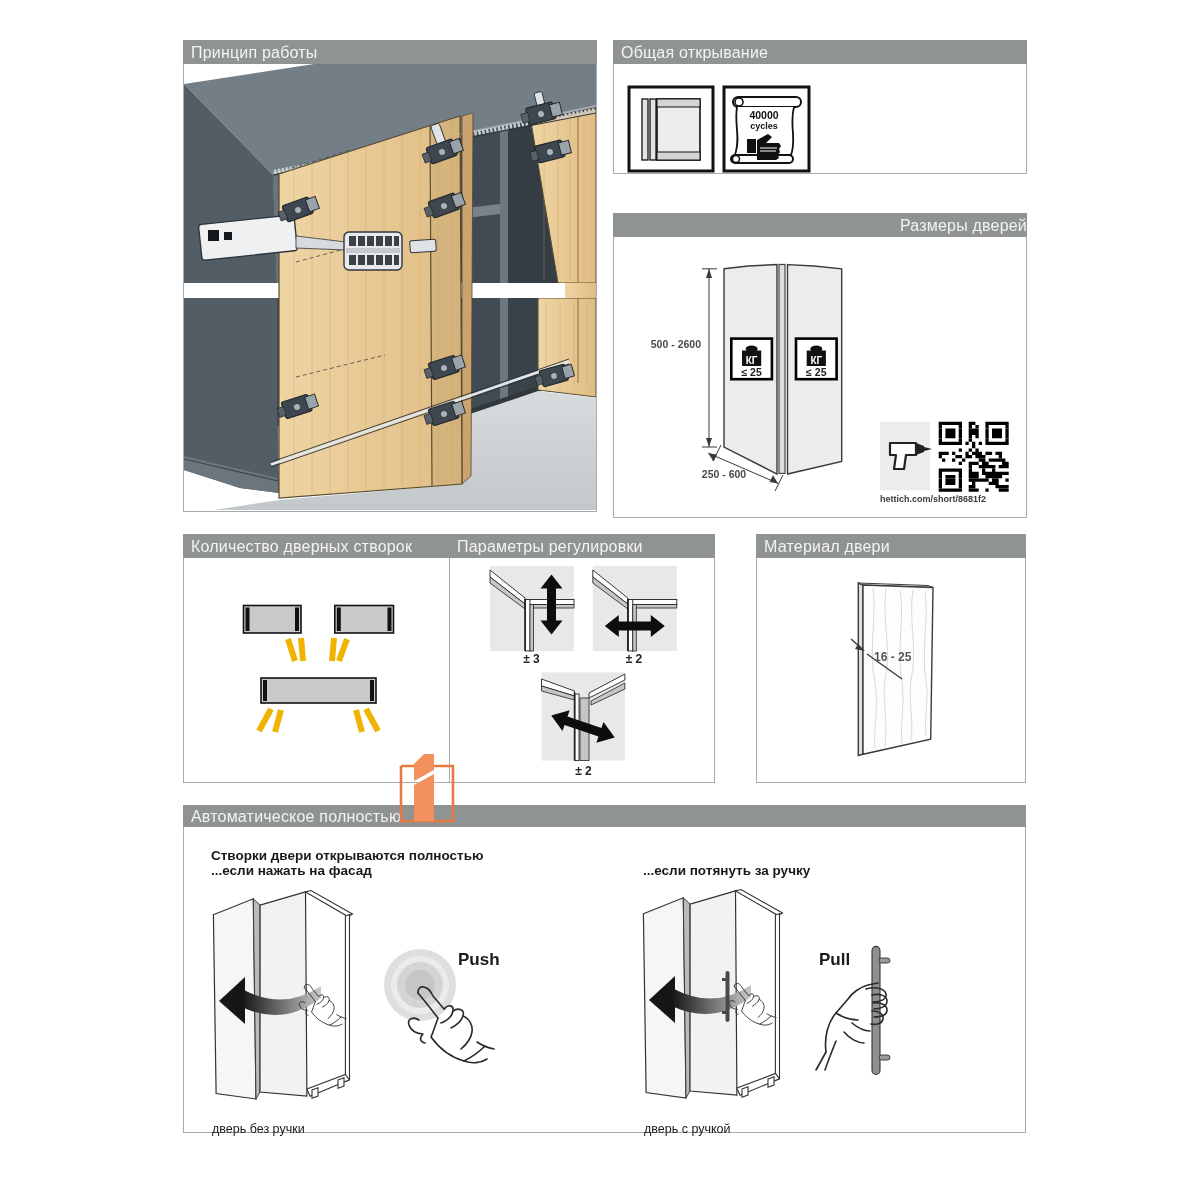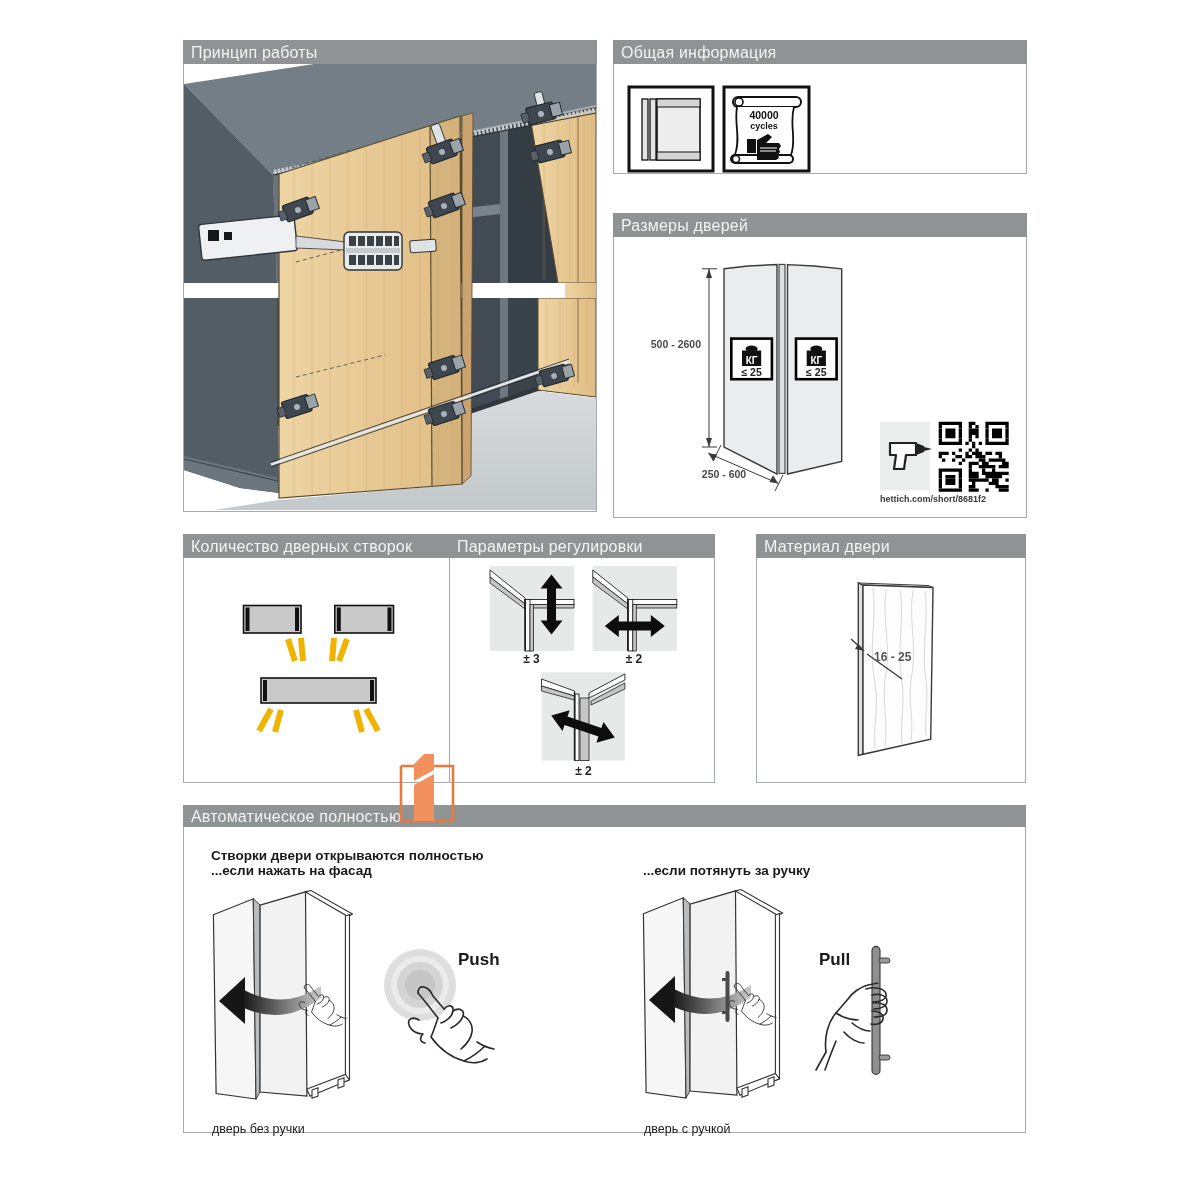--- a/index.html
+++ b/index.html
@@ -162,21 +162,21 @@
 <use href="#hg" transform="translate(260,304) rotate(-18) scale(1.15)"></use>
 
 <use href="#hg" transform="translate(260,350) rotate(-18) scale(1.15)"></use>
 
 <use href="#hg" transform="translate(370,312) rotate(-16) scale(1.1)"></use>
 </svg>
 </div>
 </div>
 
 <div class="sec" style="left:613px;top:40px;width:414px;">
-<div class="hd">Общая информация</div>
+<div class="hd">Общая открывание</div>
 <div class="bd" style="height:110px;">
 <svg width="412" height="129" viewBox="0 0 412 129">
 
 <g>
 <rect x="15" y="23" width="84" height="84" fill="#fff" stroke="#111" stroke-width="3"></rect>
 <rect x="28" y="35" width="6" height="61" fill="#e4e4e4" stroke="#111" stroke-width="1.3"></rect>
 <rect x="36" y="35" width="6" height="61" fill="#e4e4e4" stroke="#111" stroke-width="1.3"></rect>
 <rect x="43" y="35" width="43" height="61" fill="#ededed" stroke="#111" stroke-width="1.6"></rect>
 <rect x="43" y="35" width="43" height="8" fill="#d5d5d5" stroke="#111" stroke-width="1"></rect>
 <rect x="43" y="88" width="43" height="8" fill="#d5d5d5" stroke="#111" stroke-width="1"></rect>
@@ -195,21 +195,21 @@
 <rect x="133" y="75" width="9" height="14" fill="#111"></rect>
 <path d="M143,76 l11,-6 4,3 -6,6 13,0 2,3 -2,3 1,3 -2,3 1,3 -3,2 -19,0 z" fill="#111"></path>
 <line x1="146" y1="84" x2="163" y2="84" stroke="#fff" stroke-width="1"></line>
 <line x1="146" y1="87" x2="162" y2="87" stroke="#fff" stroke-width="1"></line>
 </g>
 </g>
 </svg>
 </div>
 </div>
 
-<div class="sec" style="left:613px;top:213px;width:414px;">
+<div class="sec" style="left:613px;top:213px;width:414px;text-align:right;">
 <div class="hd">Размеры дверей</div>
 <div class="bd" style="height:281px;">
 <svg width="412" height="279" viewBox="0 0 412 279">
 
 <path d="M110,31.8 L134,29 L163,27.6 L163,237 L110,210 Z" fill="#eaeced" stroke="#3a3a3a" stroke-width="1.4"></path>
 
 <rect x="165" y="27.4" width="6" height="209" fill="#dcdfe0" stroke="#3a3a3a" stroke-width="1.1"></rect>
 
 <path d="M173.5,27.6 L200,29 L227.7,31.8 L227.7,224.5 L173.5,237 Z" fill="#eaeced" stroke="#3a3a3a" stroke-width="1.4"></path>
 

